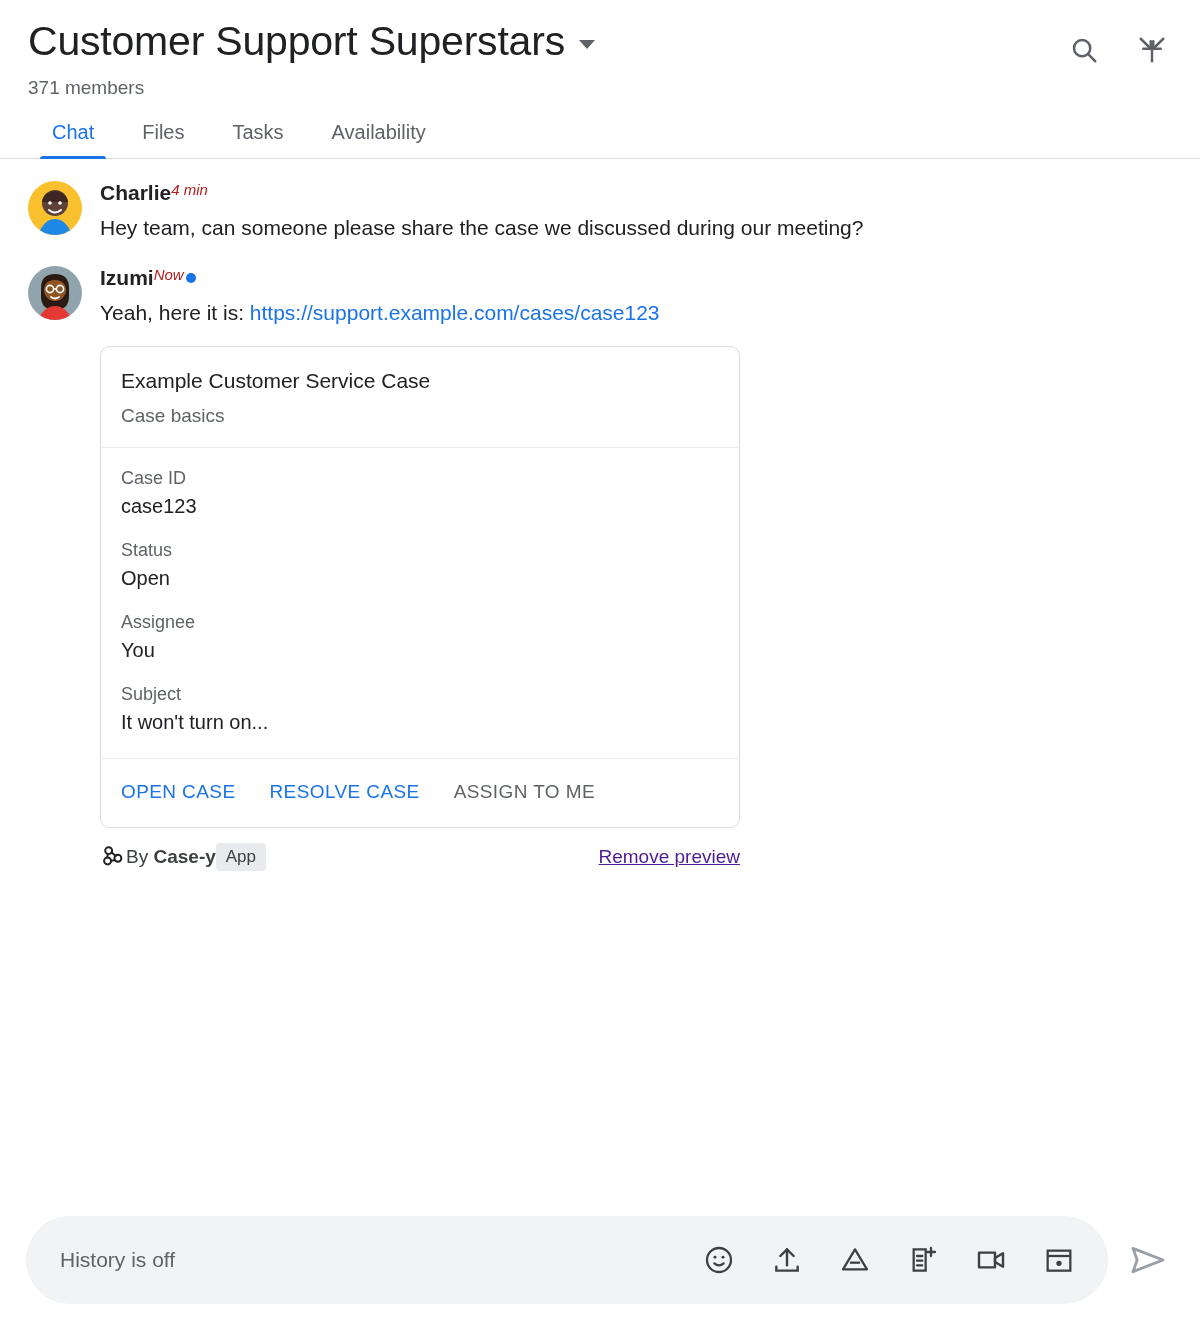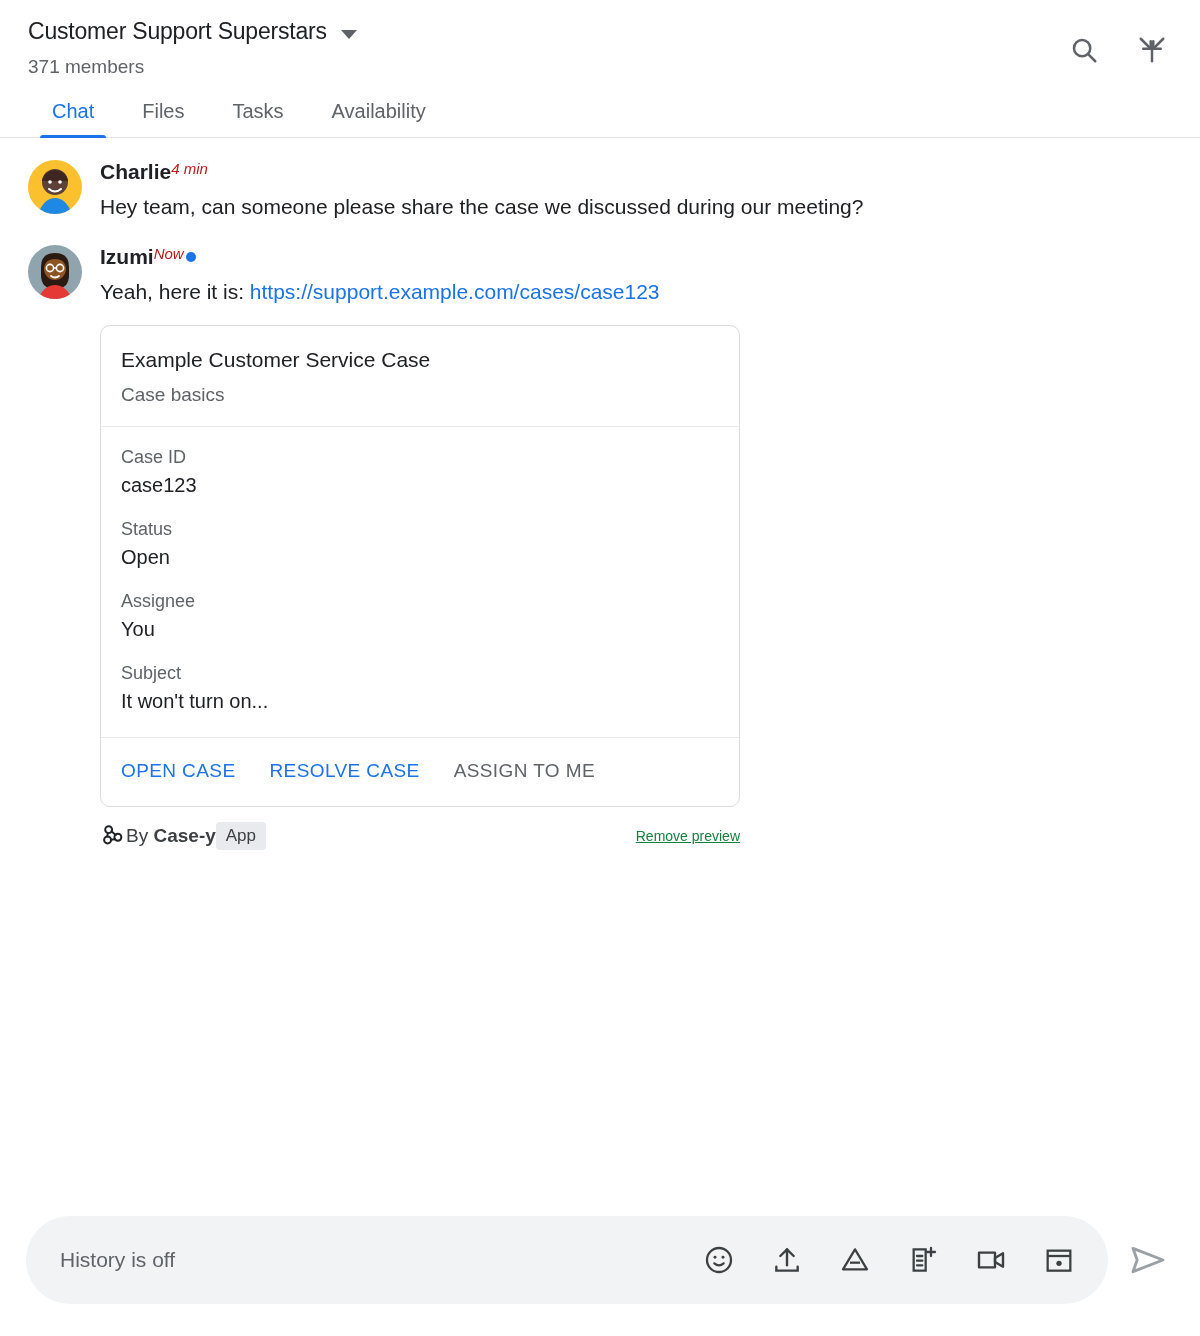--- a/index.html
+++ b/index.html
@@ -31,21 +31,21 @@
     display: flex;
     align-items: flex-start;
   }
   .title-block { flex: 1 1 auto; }
   .room-title-row {
     display: flex;
     align-items: center;
     gap: 14px;
   }
   .room-title {
-    font-size: 23px;
+    font-size: 41px;
     font-weight: 400;
     color: #202124;
     letter-spacing: -0.2px;
     line-height: 1.15;
   }
   .caret-down {
     width: 0; height: 0;
     border-left: 8px solid transparent;
     border-right: 8px solid transparent;
     border-top: 9px solid #5f6368;
@@ -222,22 +222,22 @@
   }
   .attr-text b { font-weight: 700; }
   .app-badge {
     background: #e8eaed;
     color: #3c4043;
     font-size: 17px;
     padding: 4px 10px;
     border-radius: 4px;
   }
   .remove-preview {
-    font-size: 14px;
-    color: #15803d;
+    font-size: 19px;
+    color: #4c1d95;
     text-decoration: underline;
     cursor: pointer;
   }
 
   
   .composer-wrap {
     flex: 0 0 auto;
     padding: 12px 26px 32px 26px;
     display: flex;
     align-items: center;

